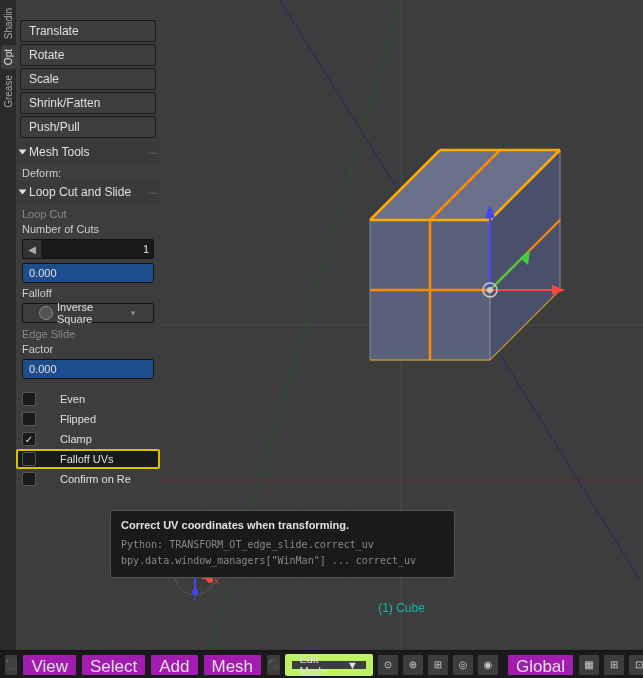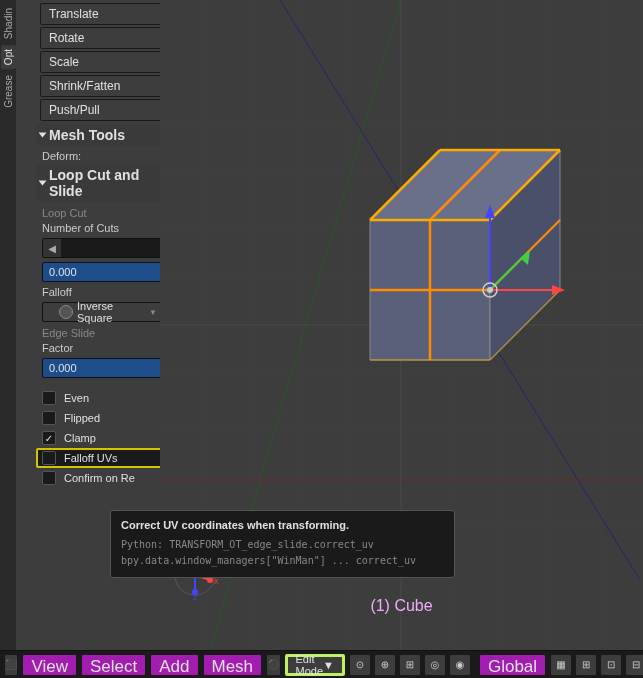--- a/index.html
+++ b/index.html
@@ -60,26 +60,25 @@
     }
     .vert-tab.active {
       background: #3d3d3d;
       color: #e0e0e0;
     }
 
     
     .panel-content {
       position: absolute;
       left: 16px;
-      top: 0;
+      top: 17px;
       width: 144px;
       height: 512px;
       overflow-y: auto;
       overflow-x: hidden;
-      margin-left: 20px;
     }
 
     .section-header {
       display: flex;
       align-items: center;
       padding: 3px 4px;
       background: #3a3a3a;
       margin-bottom: 2px;
       cursor: pointer;
     }
@@ -88,22 +87,22 @@
       width: 0; height: 0;
       border-left: 5px solid #e0e0e0;
       border-top: 4px solid transparent;
       border-bottom: 4px solid transparent;
       transform: rotate(90deg);
       margin-right: 4px;
       flex-shrink: 0;
     }
 
     .section-title {
-      font-size: 14px;
-      font-weight: bold;
+      font-size: 12px;
+      font-weight: normal;
       flex: 1;
     }
 
     .section-dots {
       font-size: 14px;
       color: #666;
       letter-spacing: -2px;
     }
 
     .panel-row {
@@ -193,21 +192,21 @@
 
     .dropdown-arrow {
       font-size: 8px;
       color: #888;
     }
 
     .checkbox-row {
       display: flex;
       align-items: center;
       padding: 3px 6px;
-      gap: 8px;
+      gap: 24px;
     }
 
     .checkbox {
       width: 14px;
       height: 14px;
       background: #1a1a1a;
       border: 1px solid #555;
       border-radius: 2px;
       flex-shrink: 0;
       display: flex;
@@ -297,30 +296,30 @@
       color: #e0e0e0;
       padding: 2px 8px;
       font-size: 17px;
       cursor: pointer;
       border-radius: 2px;
       height: 22px;
     }
 
     .mode-selector {
       background: #3d3d3d;
-      border: 3px solid #bef264;
+      border: 7px solid #bef264;
       color: #e0e0e0;
       padding: 2px 8px;
       font-size: 11px;
       cursor: pointer;
       border-radius: 2px;
       height: 22px;
       display: flex;
       align-items: center;
-      gap: 0;
+      gap: 20px;
     }
 
     .bottom-icons {
       display: flex;
       gap: 3px;
       align-items: center;
     }
 
     .bottom-icon {
       width: 22px;
@@ -336,22 +335,22 @@
       color: #ccc;
     }
 
     .spacer { flex: 1; }
 
     .cube-label {
       position: absolute;
       bottom: 35px;
       left: 50%;
       transform: translateX(-50%);
-      color: #f0abfc;
-      font-size: 16px;
+      color: #14b8a6;
+      font-size: 12px;
       text-align: left;
     }
 
     
     .gizmo {
       position: absolute;
       bottom: 50px;
       left: 10px;
       width: 50px;
       height: 50px;

